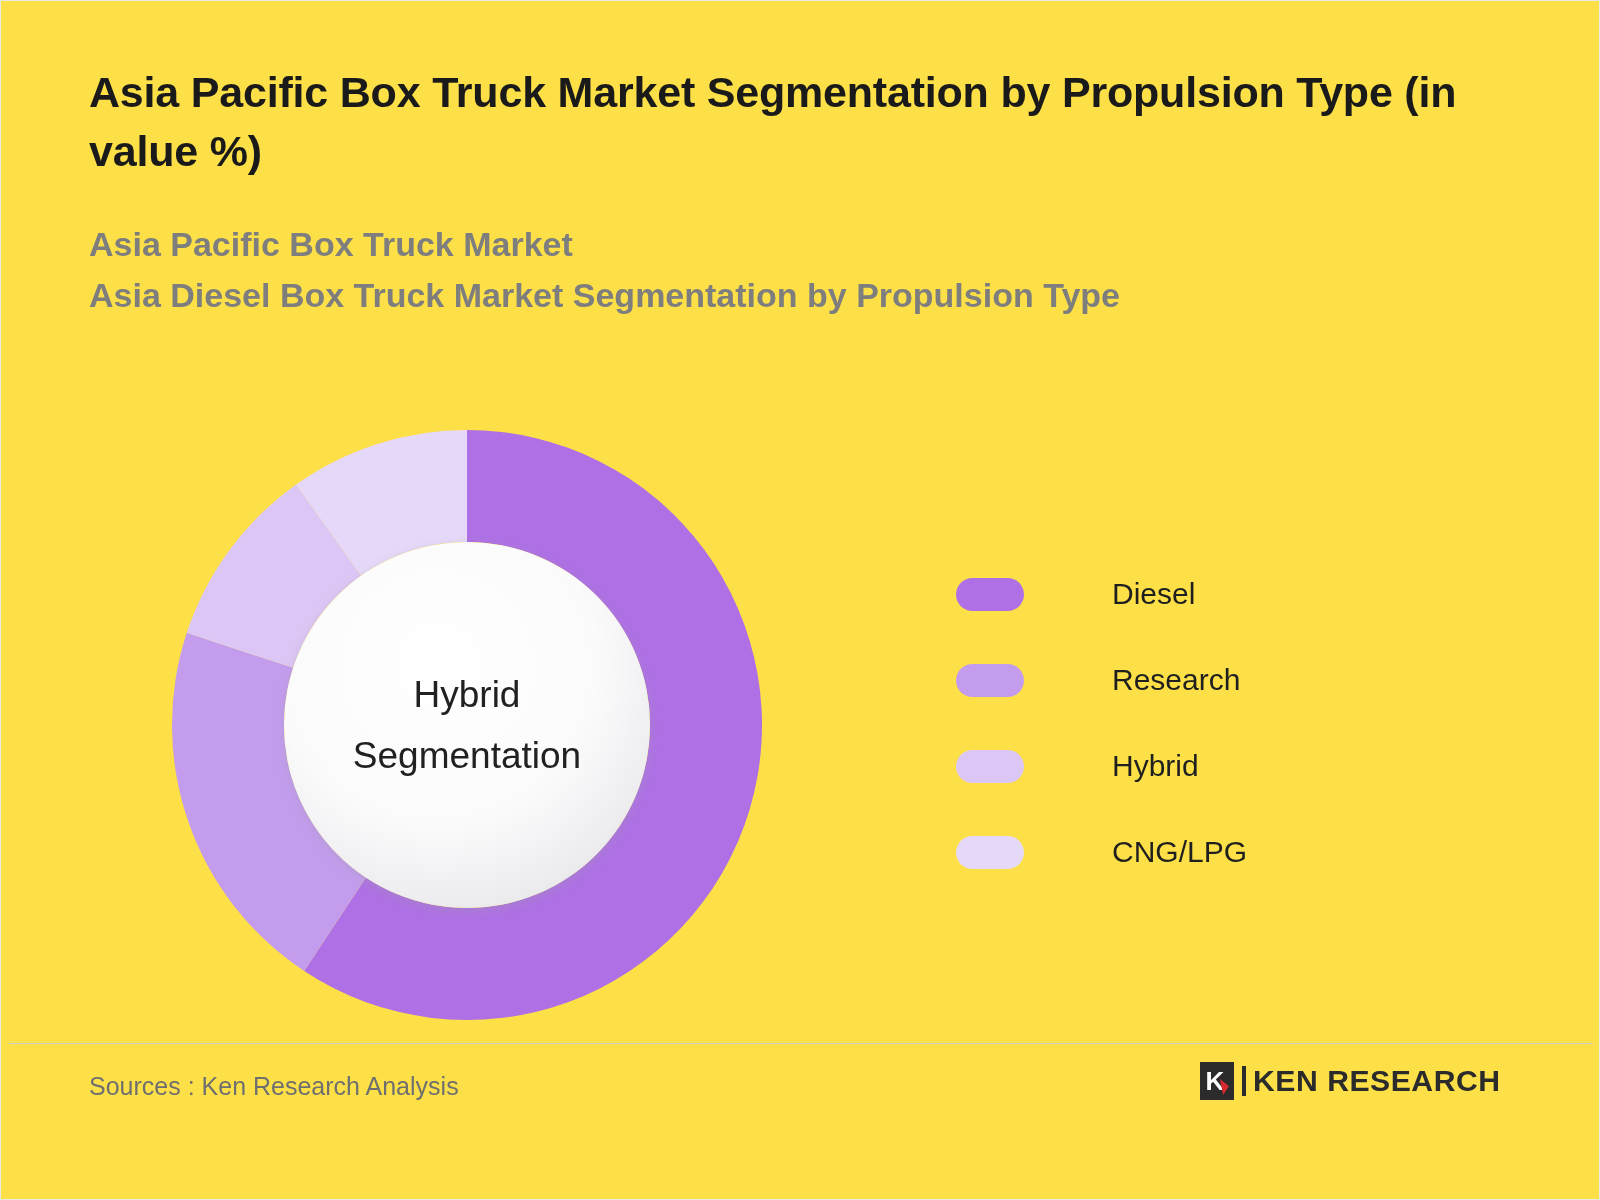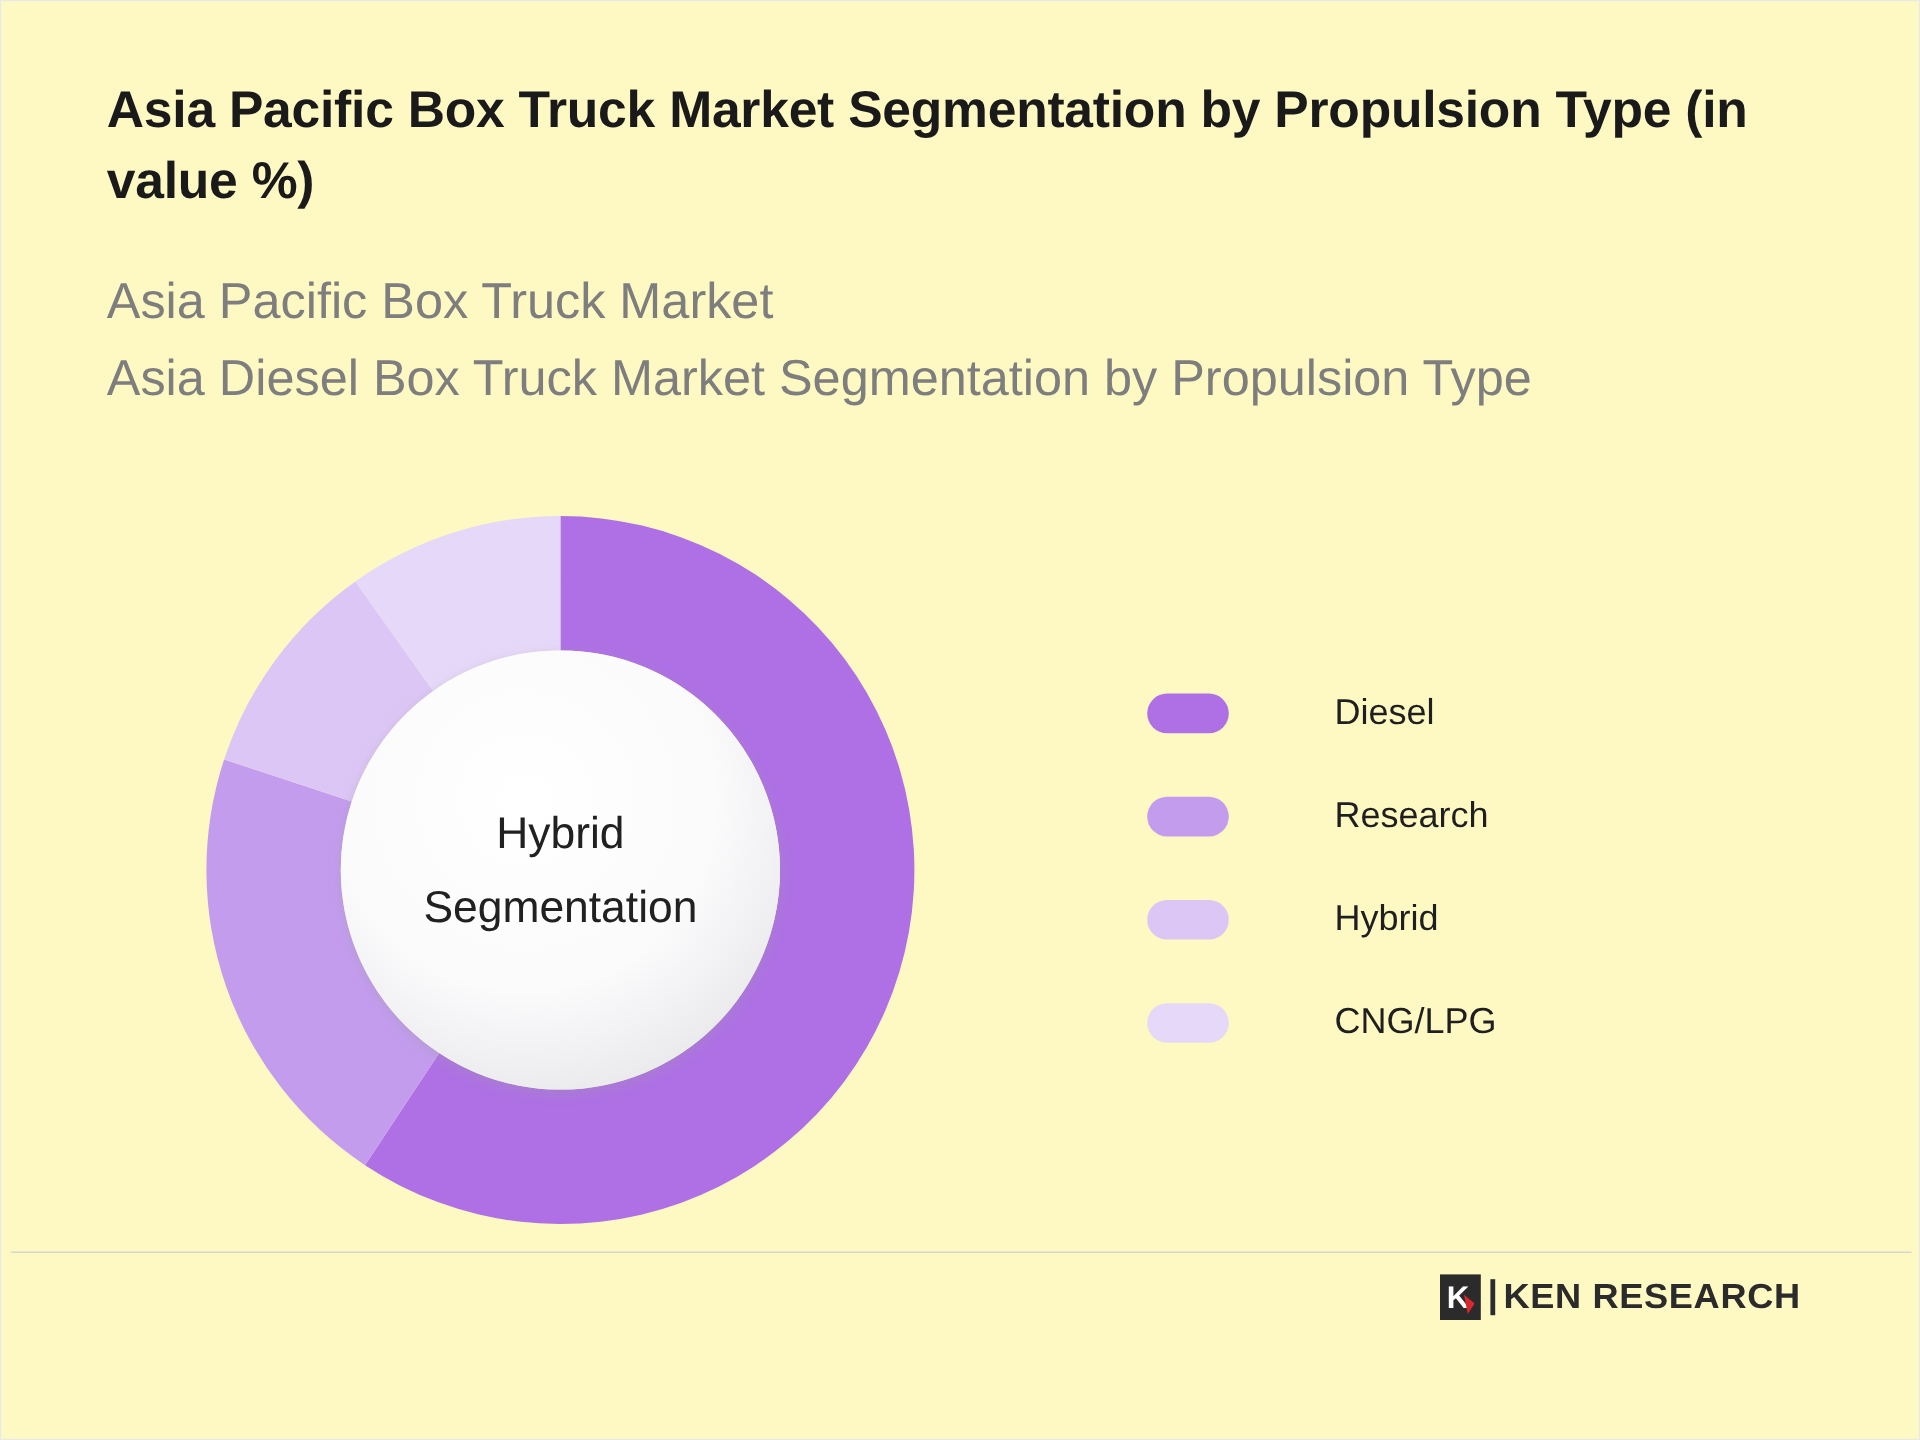--- a/index.html
+++ b/index.html
@@ -10,21 +10,21 @@
     width: 1600px;
     height: 1200px;
     background: #ffffff;
     font-family: "Liberation Sans", sans-serif;
     overflow: hidden;
     position: relative;
   }
   .page {
     position: absolute;
     inset: 0;
-    background: #fef9c3;
+    background: #fde047;
     border: 1px solid #e9e9e9;
     box-sizing: border-box;
   }
 
   
   .header {
     position: absolute;
     left: 88px;
     top: 62px;
     width: 1420px;
@@ -35,24 +35,24 @@
     color: #1a1a1a;
     line-height: 1.37;
     letter-spacing: -0.2px;
     margin: 0;
     max-width: 1410px;
   }
   .subtitle-block {
     margin-top: 38px;
   }
   .subtitle-line {
-    font-size: 42px;
+    font-size: 34px;
     color: #7e7e7e;
     line-height: 1.52;
-    font-weight: normal;
+    font-weight: bold;
   }
 
   
   .chart-area {
     position: absolute;
     left: 0;
     top: 400px;
     width: 1600px;
     height: 650px;
   }
@@ -240,20 +240,21 @@
       <div class="legend-item">
         <span class="legend-swatch" style="background: rgb(230, 216, 248);"></span>
         <span class="legend-label">CNG/LPG</span>
       </div>
 
     </div>
   </div>
 
   <div class="footer-rule"></div>
   <div class="footer">
+    <div class="sources-text">Sources : Ken Research Analysis</div>
     <div class="brand">
       <span class="brand-mark">
         <span class="k">K</span>
         <span class="red-dot"></span>
       </span>
       <span class="brand-divider"></span>
       <span class="brand-name">KEN RESEARCH</span>
     </div>
   </div>
 

